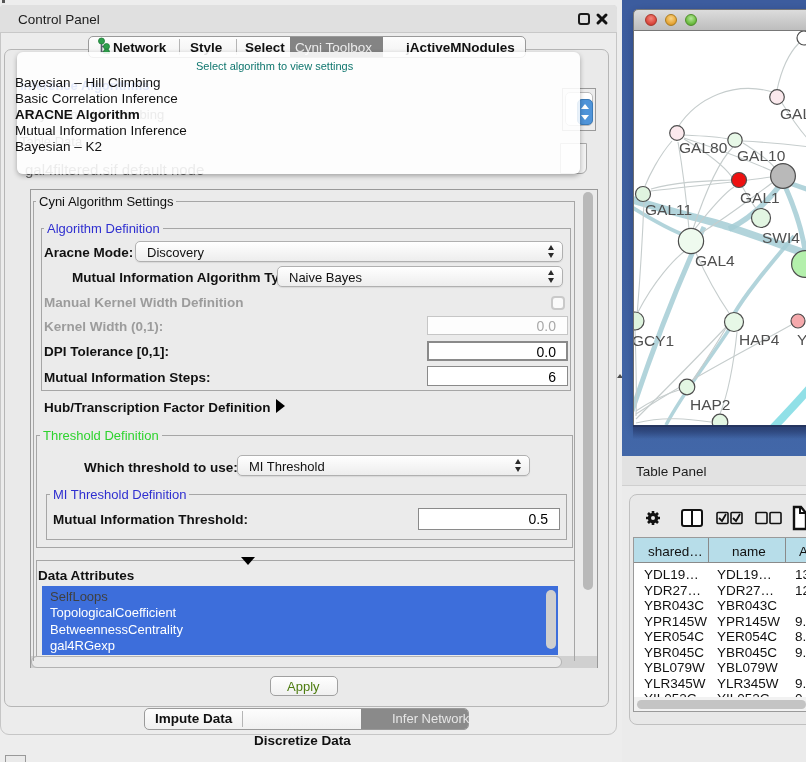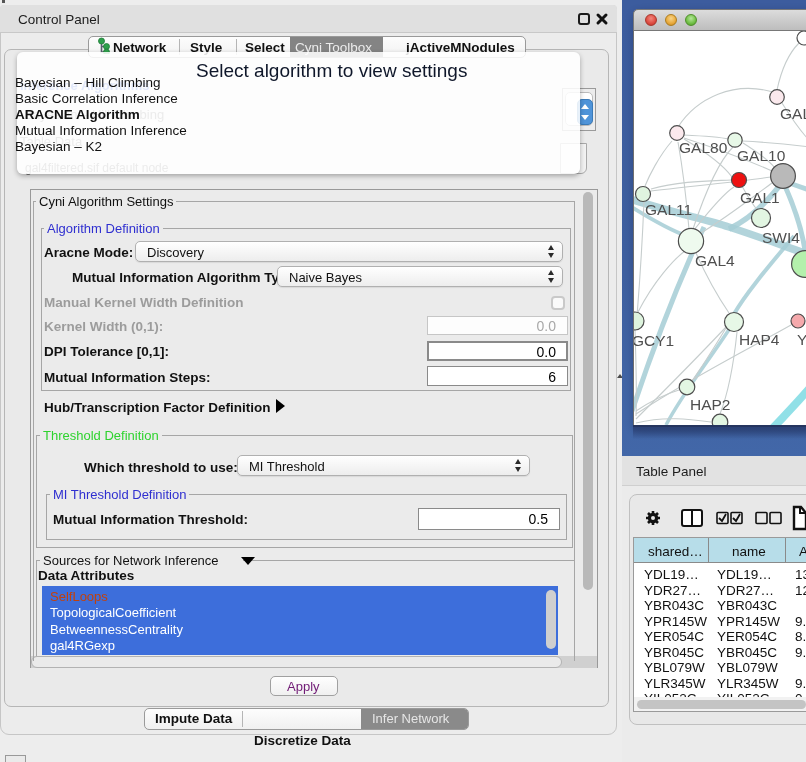--- a/index.html
+++ b/index.html
@@ -110,49 +110,48 @@
       <span class="dn"></span>
     </div>
 
   <div class="gbox" style="left:46px;top:494px;width:521px;height:46px;"></div>
   <div class="glabel" style="left:50px;top:487px;color:#2f2fd0;">MI Threshold Definition</div>
   <div class="abs b13" style="left:53px;top:512px;">Mutual Information Threshold:</div>
   <div class="fld" style="left:418px;top:508px;width:142px;height:22px;border:1px solid #8a8a8a;"></div>
   <div class="fldtext" style="left:418px;width:130px;top:511px;text-align:right;color:#000;">0.5</div>
 
   <div class="gbox" style="left:36px;top:560px;width:539px;height:96px;border-bottom:none;"></div>
-  <div class="glabel" style="left:40px;top:553px;color:#111;padding-right:24px;">Sources for Network Inference</div>
   <div class="arr" style="left:241px;top:557px;border-left:7px solid transparent;border-right:7px solid transparent;border-top:8px solid #000;"></div>
   <div class="abs b13" style="left:38px;top:568px;">Data Attributes</div>
   <div class="abs" style="left:42px;top:586px;width:516px;height:69px;background:#3d6edb;color:#fff;font-size:13px;"></div>
-  <div class="abs" style="left:50px;top:589px;font-size:13px;color:#c2410c;">SelfLoops</div>
+  <div class="abs" style="left:50px;top:589px;font-size:13px;color:#404040;">SelfLoops</div>
   <div class="abs" style="left:50px;top:605px;font-size:13px;color:#fff;">TopologicalCoefficient</div>
   <div class="abs" style="left:50px;top:622px;font-size:13px;color:#fff;">BetweennessCentrality</div>
   <div class="abs" style="left:50px;top:638px;font-size:13px;color:#fff;">gal4RGexp</div>
   <div class="abs" style="left:546px;top:590px;width:10px;height:59px;background:#cfcfcf;border-radius:5px;"></div>
 
   <div class="abs" style="left:270px;top:676px;width:68px;height:20px;background:linear-gradient(#fefefe,#f0f0f0);border:1px solid #a0a0a0;border-radius:5px;"></div>
-  <div class="abs" style="left:287px;top:679px;font-size:13px;color:#701a75;">Apply</div>
+  <div class="abs" style="left:287px;top:679px;font-size:13px;color:#4d7c0f;">Apply</div>
 
   <div class="abs" style="left:144px;top:708px;width:325px;height:22px;background:linear-gradient(#fdfdfd,#f0f0f0);border:1px solid #9a9a9a;border-radius:5px;"></div>
   <div class="abs b13" style="left:155px;top:711px;">Impute Data</div>
   <div class="abs" style="left:242px;top:711px;width:1px;height:16px;background:#b5b5b5;"></div>
   <div class="abs b13" style="left:254px;top:733px;">Discretize Data</div>
   <div class="abs" style="left:361px;top:709px;width:107px;height:20px;background:#8a8a8a;border-radius:0 4px 4px 0;"></div>
-  <div class="abs" style="left:372px;top:711px;font-size:13px;color:#e6e6e6;">Infer Network</div>
+  <div class="abs" style="left:392px;top:711px;font-size:13px;color:#e6e6e6;">Infer Network</div>
 
   <div class="abs" style="left:5px;top:755px;width:21px;height:10px;background:#eaeaea;border:1px solid #999;"></div>
 
   <div class="abs" style="left:20px;top:78px;font-size:13px;font-weight:bold;color:#1d4ed8;">Inference Algorithms</div>
   <div class="abs" style="left:24px;top:107px;font-size:13px;color:#666;">Bayesian – Hill Climbing</div>
   <div class="abs" style="left:20px;top:134px;font-size:13px;font-weight:normal;color:#6a6a6a;">Table Data</div>
-  <div class="abs" style="left:25px;top:161px;font-size:12px;color:#666;">gal4filtered.sif default node</div>
+  <div class="abs" style="left:25px;top:161px;font-size:15px;color:#666;">gal4filtered.sif default node</div>
 
   <div class="abs" style="left:17px;top:52px;width:563px;height:122px;background:rgba(255,255,255,0.87);border-radius:6px;box-shadow:0 2px 5px rgba(0,0,0,0.3);"></div>
-  <div class="abs" style="left:196px;top:60px;font-size:19px;color:#0f172a;">Select algorithm to view settings</div>
+  <div class="abs" style="left:196px;top:60px;font-size:11px;color:#0f766e;">Select algorithm to view settings</div>
   <div class="abs r13" style="left:15px;top:75px;">Bayesian – Hill Climbing</div>
   <div class="abs r13" style="left:15px;top:91px;">Basic Correlation Inference</div>
   <div class="abs b13" style="left:15px;top:107px;">ARACNE Algorithm</div>
   <div class="abs r13" style="left:15px;top:123px;">Mutual Information Inference</div>
   <div class="abs r13" style="left:15px;top:139px;">Bayesian – K2</div>
 
   <div class="arr" style="left:617px;top:374px;border-left:3px solid transparent;border-right:3px solid transparent;border-bottom:4px solid #4a4a4a;"></div>
   <div class="abs" style="left:622px;top:0;width:184px;height:456px;background:linear-gradient(180deg,#3c5c9e 0%,#3e5f9f 60%,#4267a8 100%);"></div>
 
   <div class="abs" style="left:633px;top:9px;width:175px;height:417px;background:#fff;border:1px solid #6f6f6f;border-radius:5px 0 0 0;box-shadow:2px 4px 8px rgba(10,20,50,0.45);"></div>

